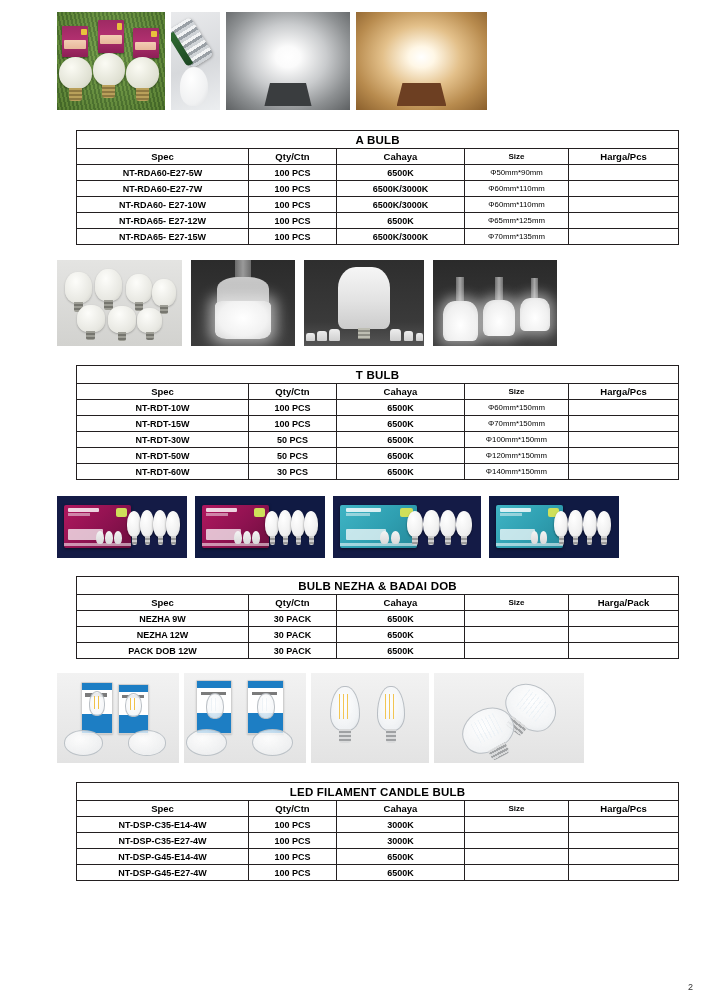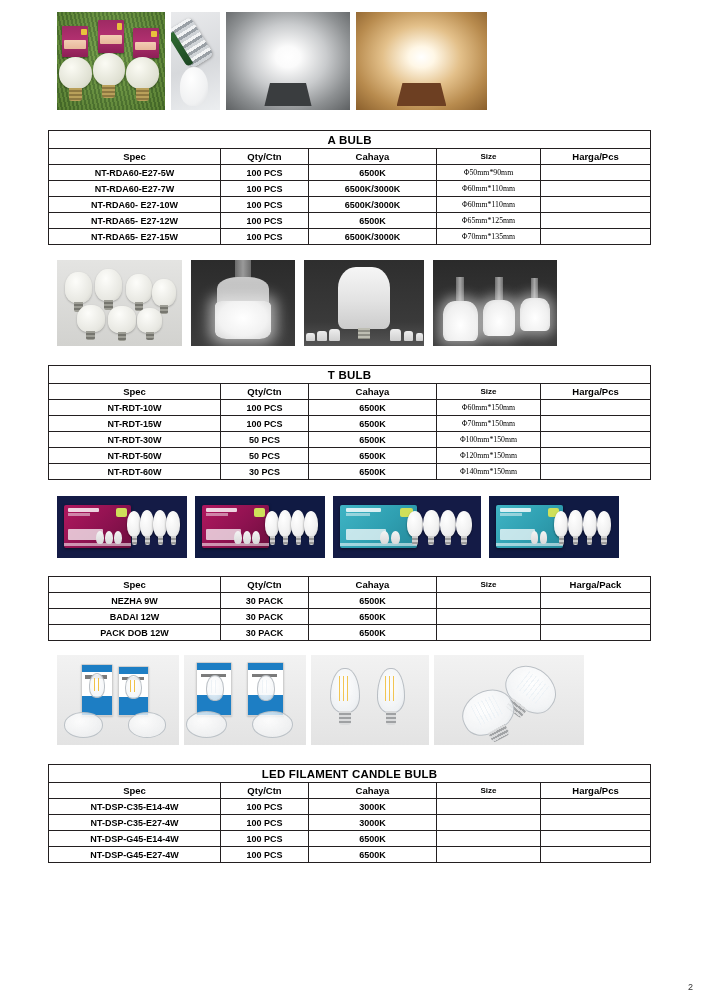--- a/index.html
+++ b/index.html
@@ -388,20 +388,21 @@
     position: absolute;
     border: 1px solid rgba(182,188,194,.9);
     border-radius: 50%;
     background: radial-gradient(ellipse at 40% 35%, rgba(255,255,255,.85), rgba(235,238,241,.55));
   }
 
   
   .tbl-wrap {
     padding: 12px 0 0 48px;
     box-sizing: border-box;
+    margin-left: 28px;
   }
   table.spec {
     border-collapse: collapse;
     width: 602px;
     table-layout: fixed;
     background: #fff;
   }
   table.spec td, table.spec th {
     border: 1px solid #231f20;
     padding: 0;
@@ -424,21 +425,20 @@
     font-size: 8px;
   }
   .body-row td {
     height: 15px;
     font-size: 9px;
     font-weight: bold;
   }
   .body-row td.size-c {
     font-size: 7.8px;
     font-weight: normal;
-    font-family: Liberation Serif, serif;
   }
   .c-spec  { width: 172px; }
   .c-qty   { width: 88px; }
   .c-cah   { width: 128px; }
   .c-size  { width: 104px; }
   .c-harga { width: 110px; }
 
   .page-num {
     position: absolute;
     right: 13px;
@@ -720,36 +720,39 @@
   <div class="tbl-wrap" style="margin-top:6px;">
     <table class="spec">
       <colgroup>
         <col class="c-spec">
           <col class="c-qty">
           <col class="c-cah">
           <col class="c-size">
           <col class="c-harga">
       </colgroup>
       <tbody>
+        <tr class="title-row">
+          <td colspan="5">BULB NEZHA &amp; BADAI DOB</td>
+        </tr>
         <tr class="hdr-row">
           <td>Spec</td>
           <td>Qty/Ctn</td>
           <td>Cahaya</td>
           <td class="small-h">Size</td>
           <td>Harga/Pack</td>
         </tr>
         <tr class="body-row">
           <td>NEZHA 9W</td>
           <td>30 PACK</td>
           <td>6500K</td>
           <td class="size-c"></td>
           <td></td>
         </tr>
         <tr class="body-row">
-          <td>BADAI 12W</td>
+          <td>NEZHA 12W</td>
           <td>30 PACK</td>
           <td>6500K</td>
           <td class="size-c"></td>
           <td></td>
         </tr>
         <tr class="body-row">
           <td>PACK DOB 12W</td>
           <td>30 PACK</td>
           <td>6500K</td>
           <td class="size-c"></td>

